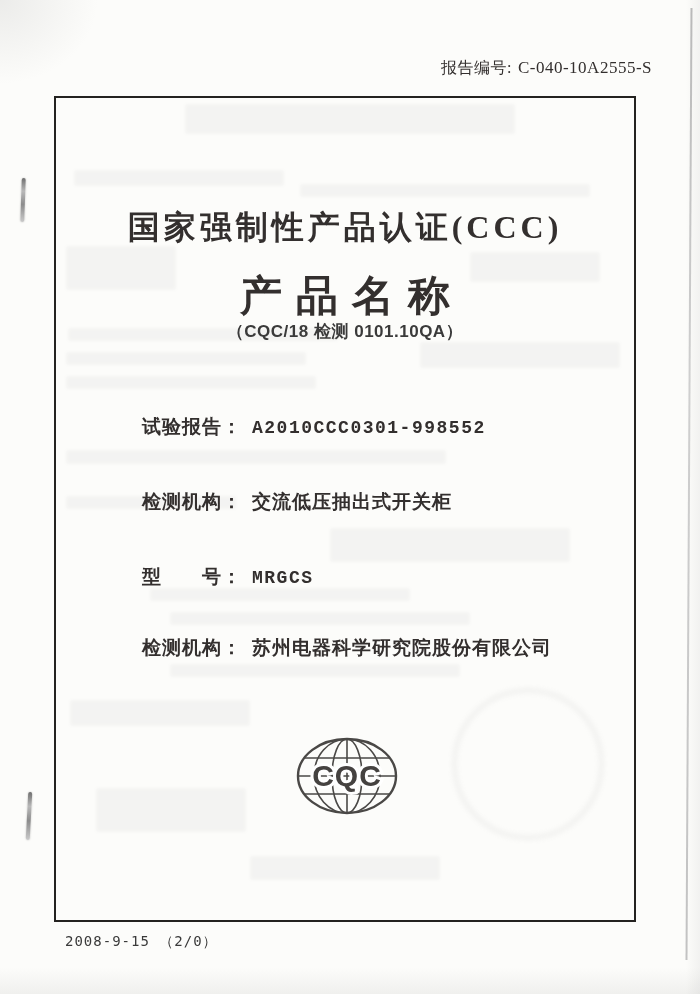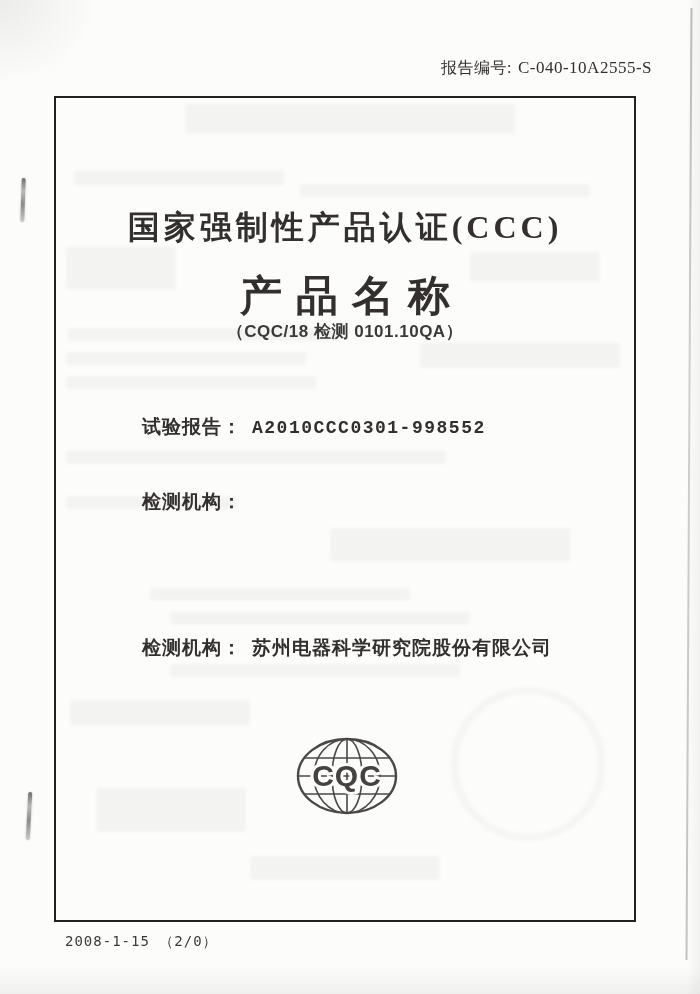--- a/index.html
+++ b/index.html
@@ -132,20 +132,25 @@
     <div class="title1">国家强制性产品认证(CCC)</div>
     <div class="title2">产品名称</div>
     <div class="subtitle">（CQC/18 检测 0101.10QA）</div>
 
     <div class="field f1">
       <span class="lbl">试验报告：</span>
       <span class="val mono">A2010CCC0301-998552</span>
     </div>
     <div class="field f2">
       <span class="lbl">检测机构：</span>
+      <span class="val">交流低压抽出式开关柜</span>
+    </div>
+    <div class="field f3">
+      <span class="lbl">型　　号：</span>
+      <span class="val mono">MRGCS</span>
     </div>
     <div class="field f4">
       <span class="lbl">检测机构：</span>
       <span class="val">苏州电器科学研究院股份有限公司</span>
     </div>
 
     <svg class="logo" viewBox="0 0 104 80">
       <g fill="none" stroke="#4a4846" stroke-width="2.4">
         <ellipse cx="52" cy="40" rx="49" ry="37"></ellipse>
       </g>
@@ -155,15 +160,15 @@
         <line x1="52" y1="3" x2="52" y2="77"></line>
         <line x1="9" y1="22" x2="95" y2="22"></line>
         <line x1="3" y1="40" x2="101" y2="40"></line>
         <line x1="9" y1="58" x2="95" y2="58"></line>
       </g>
       <text x="52" y="50" text-anchor="middle" font-family="Liberation Sans, sans-serif" font-size="30" font-weight="bold" fill="#454240" stroke="#ffffff" stroke-width="6" paint-order="stroke" letter-spacing="1">CQC</text>
     </svg>
 
   </div>
 
-  <div class="footer">2008-1-15 （2/0）</div>
+  <div class="footer">2008-9-15 （2/0）</div>
 
 </div>
 
 </body></html>

